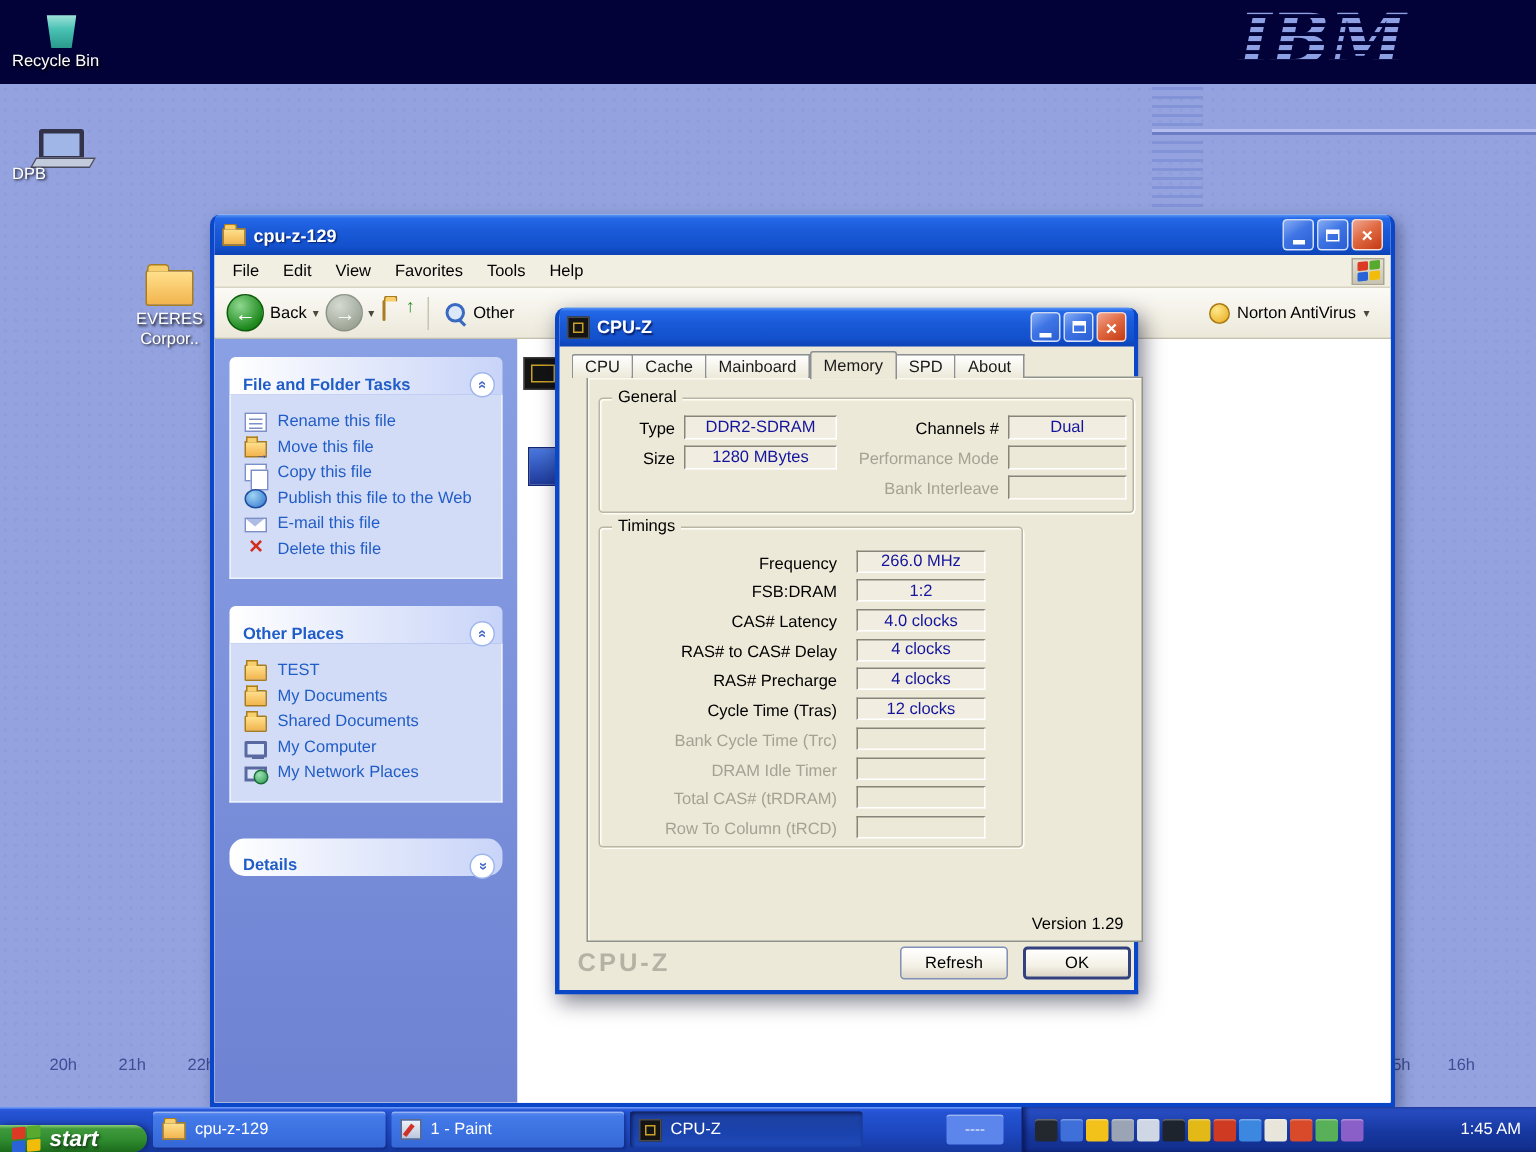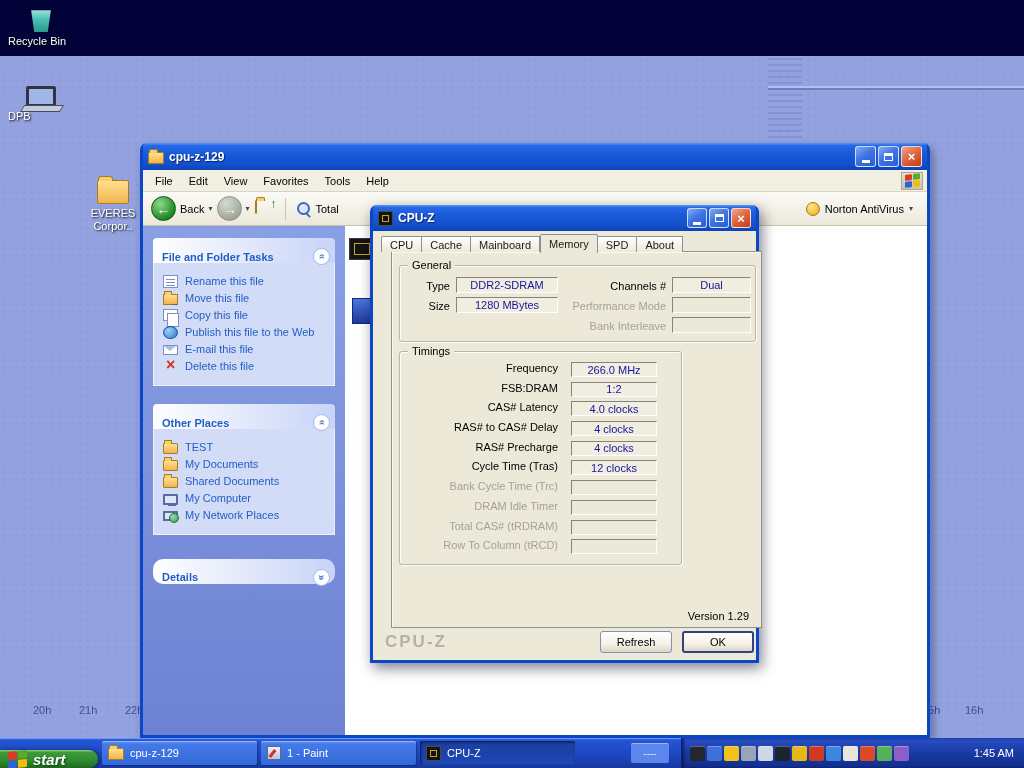--- a/index.html
+++ b/index.html
@@ -120,21 +120,21 @@
   .lbl { position:absolute; font-size:11px; color:#000; }
   .lbl.dis { color:#a5a295; }
   .fld { position:absolute; height:16px; border-style:solid; border-width:1px; border-color:#87857a #fff #fff #87857a; background:#f1eee1; color:#14149c; font-size:11px; display:flex; align-items:center; justify-content:center; }
   .fld.dis { background:#ece9d8; }
   .lbl-type{left:10px;top:14px;width:40px;text-align:right}  .fld-type{left:56px;top:11px;width:102px}
   .lbl-size{left:10px;top:34px;width:40px;text-align:right}  .fld-size{left:56px;top:31px;width:102px}
   .lbl-channels{left:184px;top:14px;width:82px;text-align:right} .fld-channels{left:272px;top:11px;width:79px}
   .lbl-perf{left:160px;top:34px;width:106px;text-align:right}    .fld-perf{left:272px;top:31px;width:79px}
   .lbl-bank{left:160px;top:54px;width:106px;text-align:right}    .fld-bank{left:272px;top:51px;width:79px}
   .trows { position:absolute; left:8px; right:8px; top:10px; display:flex; flex-direction:column; }
-  .trow { display:flex; align-items:flex-start; height:19.7px; }
+  .trow { display:flex; align-items:flex-end; height:19.7px; }
   .trow .tlbl { width:150px; text-align:right; margin-right:13px; font-size:11px; color:#000; }
   .trow.dis .tlbl { color:#a5a295; }
   .trow .tfld { position:static; width:86px; height:15px; }
   .version { position:absolute; right:12px; top:358px; font-size:11px; color:#000; }
   .watermark { position:absolute; left:12px; top:427px; font-size:17px; font-weight:bold; color:#b5b1a4; letter-spacing:2px; }
   .dbtn { position:absolute; top:426px; width:72px; height:22px; font-size:11px; display:flex; align-items:center; justify-content:center; cursor:pointer;
     background:linear-gradient(#ffffff,#f4f1e6 60%,#dcd6c6); border:1px solid #8090b8; border-radius:3px; }
   .dbtn.refresh { left:227px; }
   .dbtn.ok { left:309px; border:2px solid #33427e; }
 
@@ -157,20 +157,30 @@
     background:linear-gradient(180deg,#2a50c8 0%,#1738a0 55%,#122e8c 100%); border-left:1px solid #0c2070; box-shadow:inset 2px 0 3px rgba(0,0,40,.5); }
   .tray-ic { width:15px; height:15px; border-radius:2px; box-shadow:inset 0 1px 0 rgba(255,255,255,.3); cursor:pointer; }
   .clock { margin-left:auto; color:#fff; font-size:11px; padding-left:6px; cursor:default; }
 </style>
 </head>
 <body>
 
 <div class="stage">
   <div class="mapdots"></div>
   <div class="top-strip"></div>
+  <div class="ibm-logo">
+    <svg width="140" height="54" aria-hidden="true">
+      <defs>
+          <pattern id="st" width="4" height="6" patternUnits="userSpaceOnUse">
+            <rect width="4" height="3.4" fill="#8ea0e4"></rect>
+          </pattern>
+        </defs>
+      <text x="4" y="42" font-family="'DejaVu Serif',serif" font-size="46" font-weight="bold" font-style="italic" fill="url(#st)">IBM</text>
+    </svg>
+  </div>
   <div class="ruler"></div>
   <div class="hline"></div>
   <span class="tz tz0">20h</span>
   <span class="tz tz1">21h</span>
   <span class="tz tz2">22h</span>
   <span class="tz tz3">15h</span>
   <span class="tz tz4">16h</span>
 
   <div class="dicon" style="left:8px;top:4px;">
     <div class="rb-art"></div>
@@ -222,21 +232,21 @@
         <span class="caret">▾</span>
       </div>
       <div style="display:flex;align-items:center;gap:3px;">
         <span class="navcirc disabled">→</span>
         <span class="caret">▾</span>
       </div>
       <div class="up-ic"><span class="folder-ic"></span></div>
       <span class="tsep"></span>
       <div style="display:flex;align-items:center;gap:5px;">
         <span class="mag"></span>
-        <span>Total</span>
+        <span>Other</span>
       </div>
       <div class="norton-wrap">
         <span class="norton-ic"></span>
         <span>Norton AntiVirus</span>
         <span class="caret">▾</span>
       </div>
     </div>
     <div class="ex-body">
       <div class="taskpane">
 

